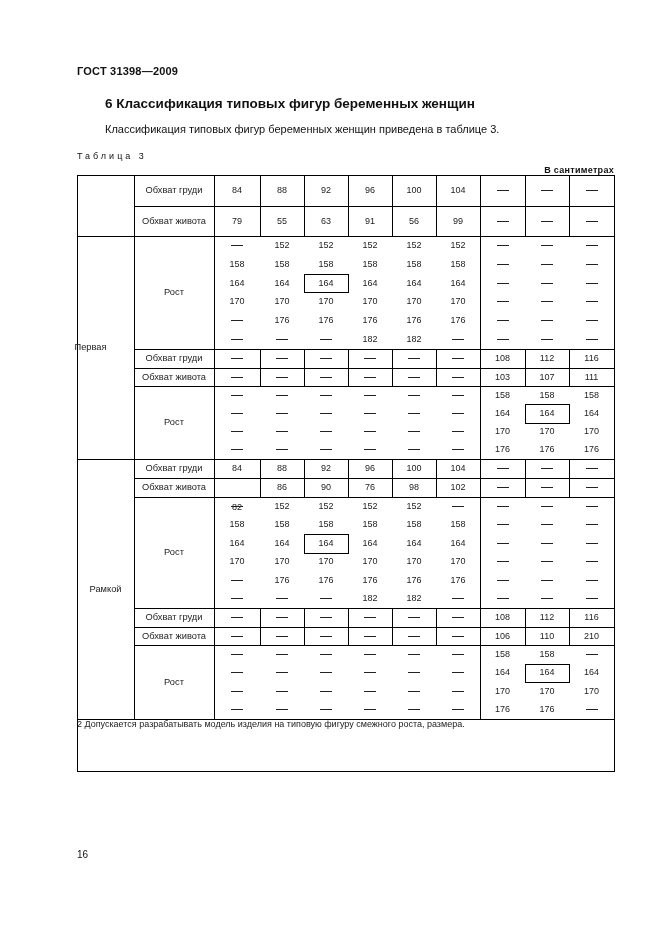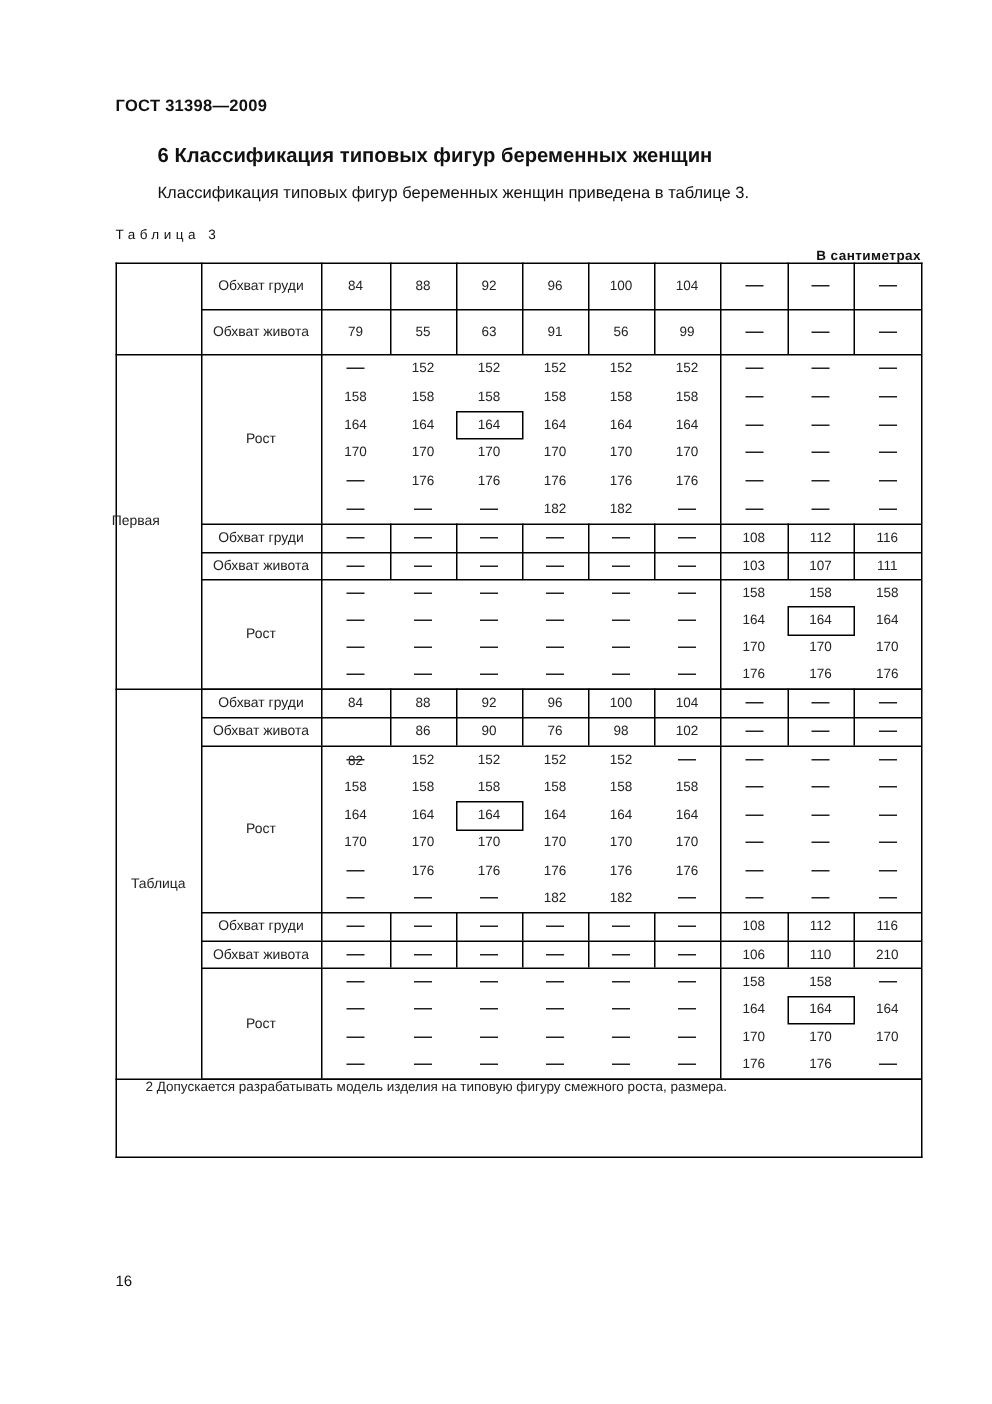--- a/index.html
+++ b/index.html
@@ -14,21 +14,21 @@
   #table { left: 0; top: 0; width: 661px; height: 936px; pointer-events: none; }
   .ln { position: absolute; background: #000; }
   .cell { position: absolute; display: flex; align-items: center; justify-content: center;
           font-size: 9px; text-align: center; line-height: 11px; color: #222; }
   .lbl { font-size: 9.3px; color: #222; }
   .dash { display: inline-block; width: 12px; height: 1px; background: #222; vertical-align: middle; }
   .boxed { position: absolute; border: 1px solid #000; box-sizing: border-box; }
   #notes { left: 77px; top: 719px; width: 537px; height: 52px; font-size: 9px; line-height: 11.5px; color: #222; }
   #notes .ntitle { padding-left: 20px; letter-spacing: 3px; padding-top: 2px; }
   #notes .n1 { text-indent: 20px; padding-left: 3px; padding-right: 3px; text-align: justify; }
-  #notes .n2 { padding-left: 20px; }
+  #notes .n2 { }
   #page-number { left: 77px; top: 849px; font-size: 10px; }
 </style>
 </head>
 <body>
 
 <div id="doc-header" class="abs">ГОСТ 31398—2009</div>
 <div id="section-title" class="abs">6  Классификация типовых фигур беременных женщин</div>
 <div id="intro" class="abs">Классификация типовых фигур беременных женщин приведена в таблице 3.</div>
 <div id="table-caption" class="abs">Таблица  3</div>
 <div id="units" class="abs">В сантиметрах</div>
@@ -338,21 +338,21 @@
     </div>
     <div class="cell" style="left: 436px; top: 440.75px; width: 44px; height: 18.25px;">
       <span class="dash"></span>
     </div>
     <div class="cell" style="left: 480px; top: 440.75px; width: 45px; height: 18.25px;">176</div>
     <div class="cell" style="left: 525px; top: 440.75px; width: 44px; height: 18.25px;">176</div>
     <div class="cell" style="left: 569px; top: 440.75px; width: 45px; height: 18.25px;">176</div>
     <div class="ln" style="left: 214px; top: 386px; width: 1px; height: 73px;"></div>
     <div class="ln" style="left: 480px; top: 386px; width: 1px; height: 73px;"></div>
     <div class="boxed" style="left: 525px; top: 404.25px; width: 45px; height: 19.25px;"></div>
-    <div class="cell lbl" style="left: 77px; top: 459px; width: 57px; height: 260px; align-items: center;">Таблица</div>
+    <div class="cell lbl" style="left: 77px; top: 459px; width: 57px; height: 260px; align-items: center;">Рамкой</div>
     <div class="ln" style="left: 134px; top: 459px; width: 1px; height: 260px;"></div>
     <div class="ln" style="left: 77px; top: 719px; width: 537px; height: 1px;"></div>
     <div class="cell lbl" style="left: 134px; top: 459px; width: 80px; height: 19px;">Обхват груди</div>
     <div class="ln" style="left: 134px; top: 478px; width: 480px; height: 1px;"></div>
     <div class="cell" style="left: 214px; top: 459px; width: 46px; height: 19px;">84</div>
     <div class="cell" style="left: 260px; top: 459px; width: 44px; height: 19px;">88</div>
     <div class="cell" style="left: 304px; top: 459px; width: 44px; height: 19px;">92</div>
     <div class="cell" style="left: 348px; top: 459px; width: 44px; height: 19px;">96</div>
     <div class="cell" style="left: 392px; top: 459px; width: 44px; height: 19px;">100</div>
     <div class="cell" style="left: 436px; top: 459px; width: 44px; height: 19px;">104</div>

